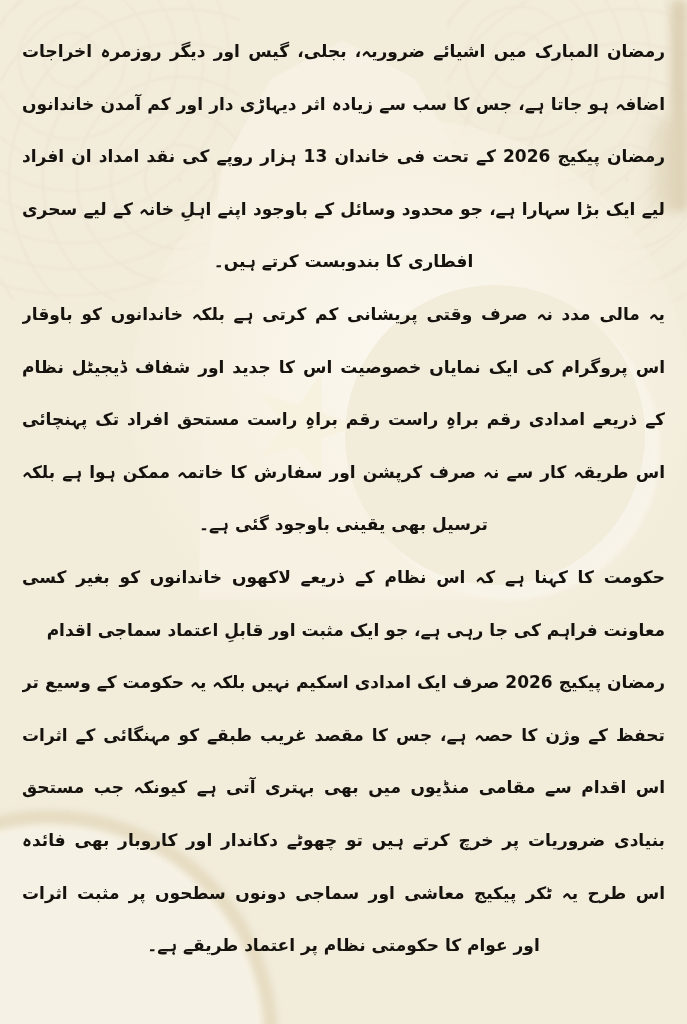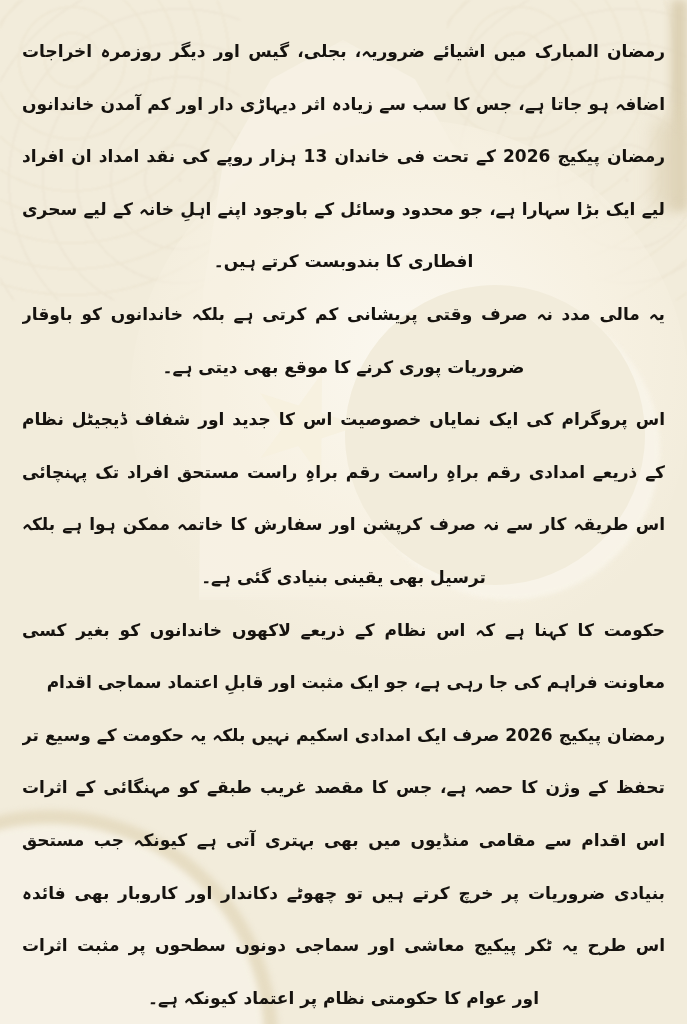--- a/index.html
+++ b/index.html
@@ -103,28 +103,27 @@
   <div class="ornament star-shape"></div>
   <div class="ornament arc-rim"></div>
 
   <div class="content" id="article-text" dir="rtl">
       <div class="line" dir="rtl">رمضان المبارک میں اشیائے ضروریہ، بجلی، گیس اور دیگر روزمرہ اخراجات میں</div>
       <div class="line" dir="rtl">اضافہ ہو جاتا ہے، جس کا سب سے زیادہ اثر دیہاڑی دار اور کم آمدن خاندانوں پر پڑتا ہے۔</div>
       <div class="line" dir="rtl">رمضان پیکیج 2026 کے تحت فی خاندان 13 ہزار روپے کی نقد امداد ان افراد کے</div>
       <div class="line" dir="rtl">لیے ایک بڑا سہارا ہے، جو محدود وسائل کے باوجود اپنے اہلِ خانہ کے لیے سحری اور</div>
       <div class="line short" dir="rtl">افطاری کا بندوبست کرتے ہیں۔</div>
       <div class="line" dir="rtl">یہ مالی مدد نہ صرف وقتی پریشانی کم کرتی ہے بلکہ خاندانوں کو باوقار طریقے سے اپنی</div>
-      <div class="line short" dir="rtl">ضروریات پوری کرنے کا موقع بھی دیتی ہے۔</div>
       <div class="line" dir="rtl">اس پروگرام کی ایک نمایاں خصوصیت اس کا جدید اور شفاف ڈیجیٹل نظام ہے، جس</div>
       <div class="line" dir="rtl">کے ذریعے امدادی رقم براہِ راست رقم براہِ راست مستحق افراد تک پہنچائی جاتی ہے۔</div>
       <div class="line" dir="rtl">اس طریقہ کار سے نہ صرف کرپشن اور سفارش کا خاتمہ ممکن ہوا ہے بلکہ امداد کی بروقت</div>
-      <div class="line short" dir="rtl">ترسیل بھی یقینی بنیادی گئی ہے۔</div>
+      <div class="line short" dir="rtl">ترسیل بھی یقینی باوجود گئی ہے۔</div>
       <div class="line" dir="rtl">حکومت کا کہنا ہے کہ اس نظام کے ذریعے لاکھوں خاندانوں کو بغیر کسی امتیاز کے مالی</div>
       <div class="line short" dir="rtl">معاونت فراہم کی جا رہی ہے، جو ایک مثبت اور قابلِ اعتماد سماجی اقدام ہے۔</div>
       <div class="line" dir="rtl">رمضان پیکیج 2026 صرف ایک امدادی اسکیم نہیں بلکہ یہ حکومت کے وسیع تر سماجی</div>
       <div class="line" dir="rtl">تحفظ کے وژن کا حصہ ہے، جس کا مقصد غریب طبقے کو مہنگائی کے اثرات سے محفوظ رکھنا ہے</div>
       <div class="line" dir="rtl">اس اقدام سے مقامی منڈیوں میں بھی بہتری آتی ہے کیونکہ جب مستحق خاندان اپنی</div>
       <div class="line" dir="rtl">بنیادی ضروریات پر خرچ کرتے ہیں تو چھوٹے دکاندار اور کاروبار بھی فائدہ اُٹھاتے ہیں۔</div>
       <div class="line" dir="rtl">اس طرح یہ ٹکر پیکیج معاشی اور سماجی دونوں سطحوں پر مثبت اثرات مرتب کرتا ہے</div>
-      <div class="line short" dir="rtl">اور عوام کا حکومتی نظام پر اعتماد کیونکہ ہے۔</div>
+      <div class="line short" dir="rtl">اور عوام کا حکومتی نظام پر اعتماد طریقے ہے۔</div>
     </div>
 
 </div>
 
 </body></html>

